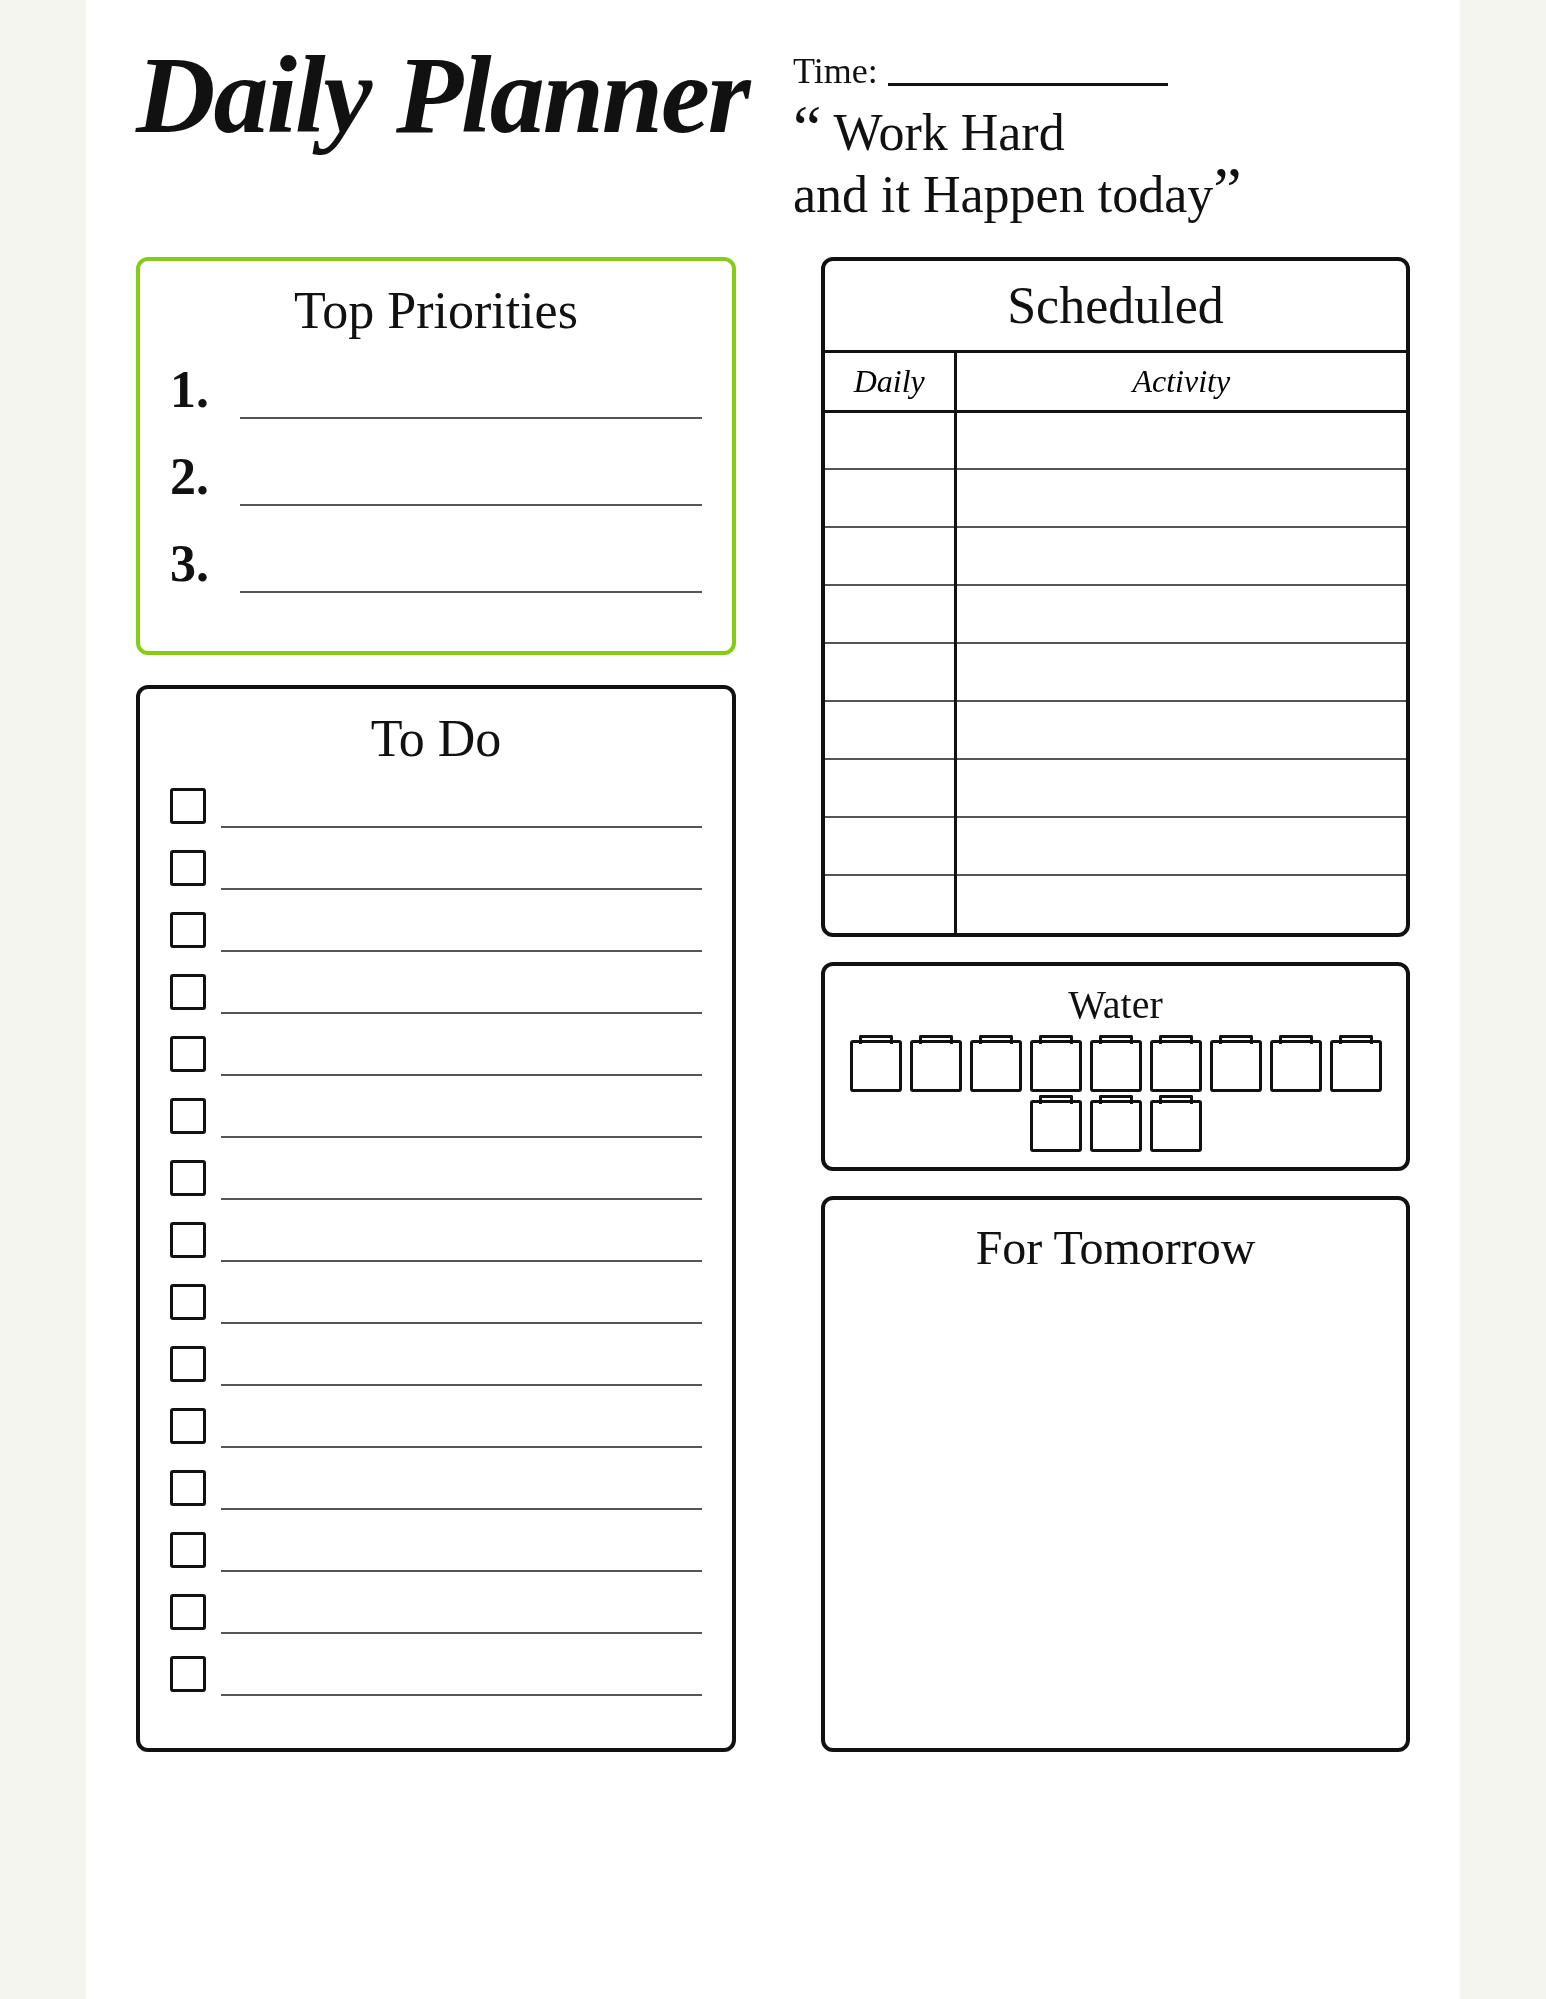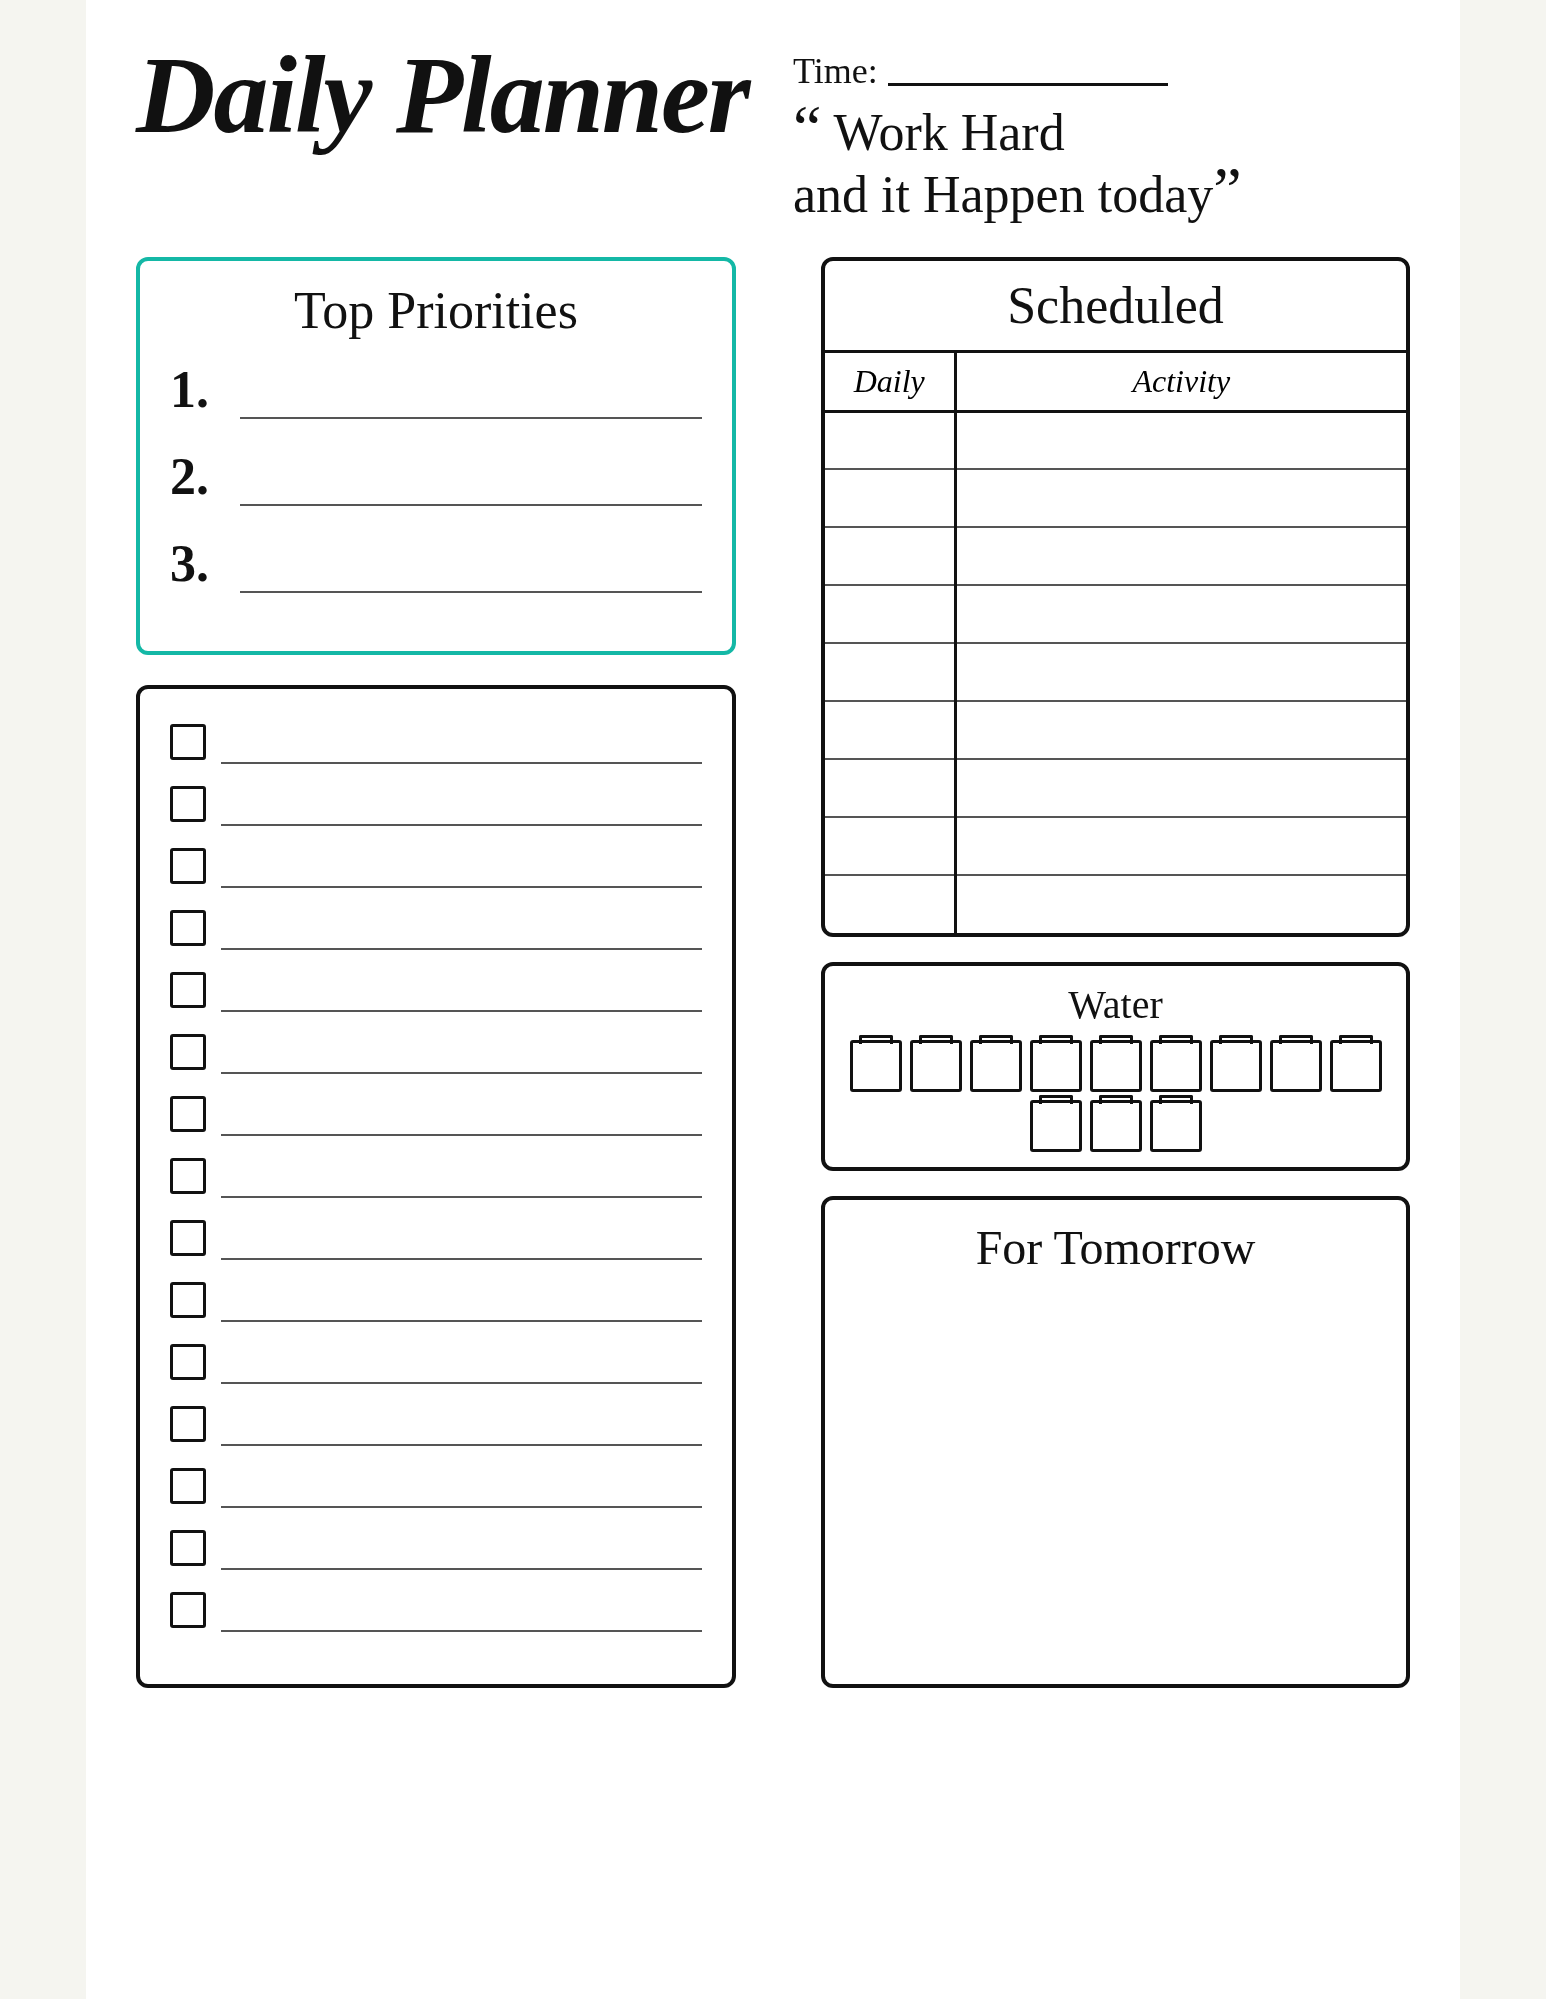--- a/index.html
+++ b/index.html
@@ -114,21 +114,21 @@
       font-size: 52px;
       font-family: 'Georgia', serif;
       font-weight: normal;
       color: #111;
       margin-bottom: 20px;
       font-style: normal;
     }
 
     
     .priorities-box {
-      border: 4px solid #14b8a6;
+      border: 4px solid #84cc16;
       border-radius: 12px;
       padding: 20px 30px 30px;
     }
 
     .priorities-list {
       list-style: none;
       padding: 0;
       margin-top: 10px;
     }
 
@@ -339,20 +339,21 @@
             <span class="priority-line"></span>
           </li>
           <li>
             <span class="priority-number">3.</span>
             <span class="priority-line"></span>
           </li>
         </ul>
       </div>
 
       <div class="todo-box">
+        <div class="section-title">To Do</div>
         <ul class="todo-list">
           <li class="todo-item">
               <div class="todo-checkbox"></div>
               <div class="todo-line"></div>
             </li>
           <li class="todo-item">
               <div class="todo-checkbox"></div>
               <div class="todo-line"></div>
             </li>
           <li class="todo-item">

